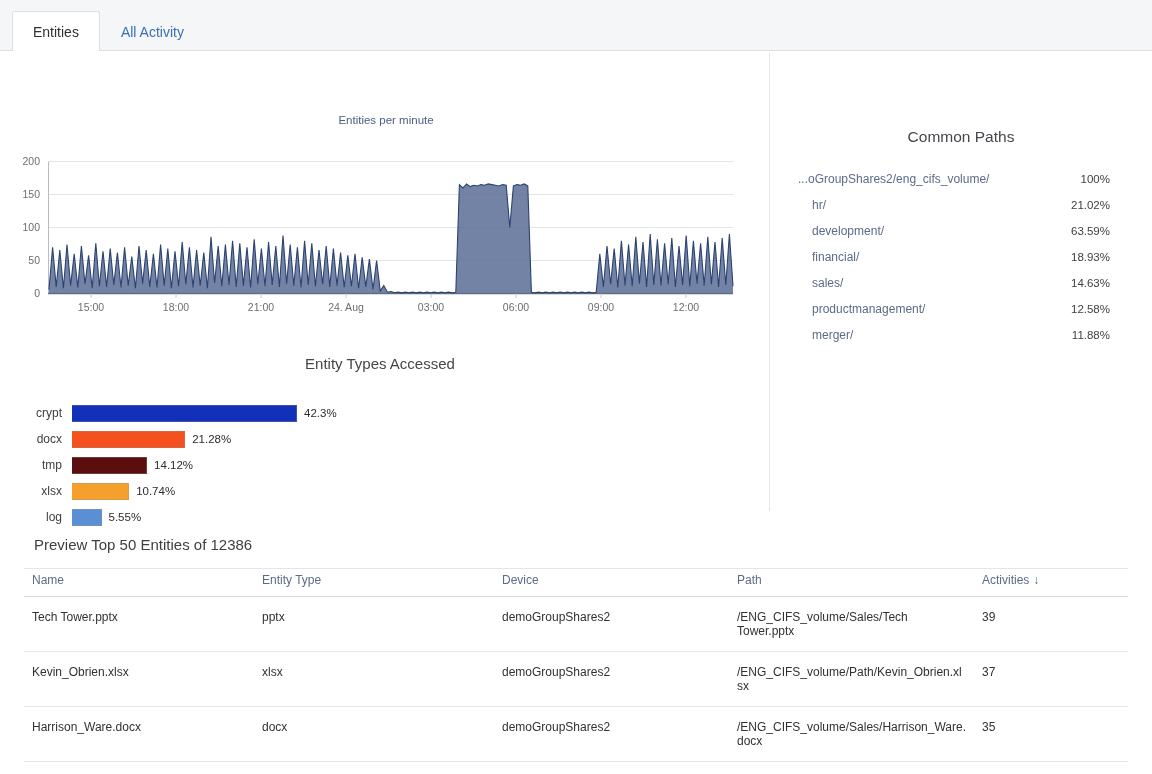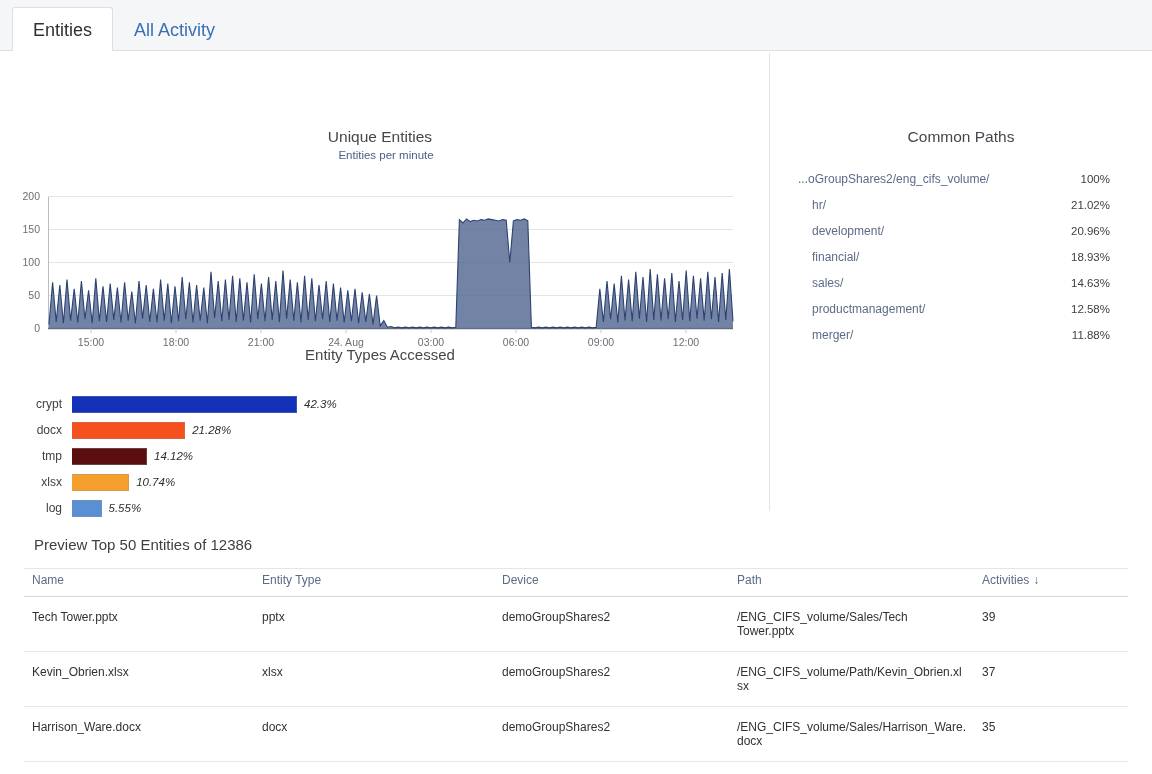--- a/index.html
+++ b/index.html
@@ -15,21 +15,21 @@
   .tabbar {
     position: relative;
     height: 51px;
     background: #f5f6f7;
     border-bottom: 1px solid #dcdfe3;
     display: flex;
     align-items: flex-end;
     padding-left: 12px;
   }
   .tab {
-    font-size: 18px;
+    font-size: 14px;
     padding: 13px 20px 12px 20px;
     color: #3a6fb5;
     cursor: pointer;
     line-height: 1;
     border: 1px solid transparent;
     border-bottom: none;
     position: relative;
     top: 1px;
     text-align: center;
   }
@@ -71,39 +71,39 @@
 
   
   .ts-wrap { position: absolute; left: 0; top: 60px; width: 760px; }
   .ts-plot { position: relative; width: 760px; height: 190px; margin-top: 8px; }
   .ts-svg { display: block; }
 
   
   .et-wrap { position: absolute; left: 0; top: 295px; width: 760px; }
   .et-title {
     text-align: center; font-size: 15px; color: #44474b;
-    margin: 0; padding-left: 0; font-weight: 400;
+    margin: 9px; padding-left: 0; font-weight: 400;
   }
   .et-rows { margin-top: 28px; padding-left: 0; }
   .et-row {
     display: flex; align-items: center;
     height: 26px; margin-bottom: 0;
   }
   .et-label {
     width: 72px; text-align: right; padding-right: 10px;
     font-size: 12px; color: #3c3f43;
   }
   .et-label.muted { color: #bdc1c6; }
   .et-bar {
     height: 17px;
     border: 1px solid rgba(150,150,150,0.35);
     border-left: none;
   }
   .et-val {
-    font-size: 11.5px; color: #2b2d30; padding-left: 7px; font-style: italic;
+    font-size: 11.5px; color: #2b2d30; padding-left: 7px;
   }
   .et-val.muted { color: #bdc1c6; }
 
   
   .cp-wrap { position: absolute; left: 770px; top: 60px; width: 382px; }
   .cp-title {
     text-align: center; font-size: 15.5px; color: #44474b;
     margin: 0; padding-top: 17px; font-weight: 400;
   }
   .cp-list { margin-top: 20px; }
@@ -164,21 +164,20 @@
 <div class="tabbar">
   <div class="tab active">Entities</div>
   <div class="tab">All Activity</div>
 </div>
 
 <div class="top-section">
 
   <div class="divider-v"></div>
 
   <div class="ts-wrap">
-    <h2 class="chart-title">Unique Entities</h2>
     <p class="chart-subtitle">Entities per minute</p>
 
     <div class="ts-plot">
       <svg class="ts-svg" width="760" height="190" viewBox="0 0 760 190">
 
         <g stroke="#e2e4e7" stroke-width="1">
           <line x1="48" y1="60.5" x2="733" y2="60.5"></line>
           <line x1="48" y1="93.5" x2="733" y2="93.5"></line>
           <line x1="48" y1="126.5" x2="733" y2="126.5"></line>
           <line x1="48" y1="159.5" x2="733" y2="159.5"></line>
@@ -265,21 +264,21 @@
         <div class="cp-row">
           <div class="cp-path" style="padding-left: 0px;">...oGroupShares2/eng_cifs_volume/</div>
           <div class="cp-pct">100%</div>
         </div>
         <div class="cp-row">
           <div class="cp-path" style="padding-left: 14px;">hr/</div>
           <div class="cp-pct">21.02%</div>
         </div>
         <div class="cp-row">
           <div class="cp-path" style="padding-left: 14px;">development/</div>
-          <div class="cp-pct">20.96%</div>
+          <div class="cp-pct">63.59%</div>
         </div>
         <div class="cp-row">
           <div class="cp-path" style="padding-left: 14px;">financial/</div>
           <div class="cp-pct">18.93%</div>
         </div>
         <div class="cp-row">
           <div class="cp-path" style="padding-left: 14px;">sales/</div>
           <div class="cp-pct">14.63%</div>
         </div>
         <div class="cp-row">

